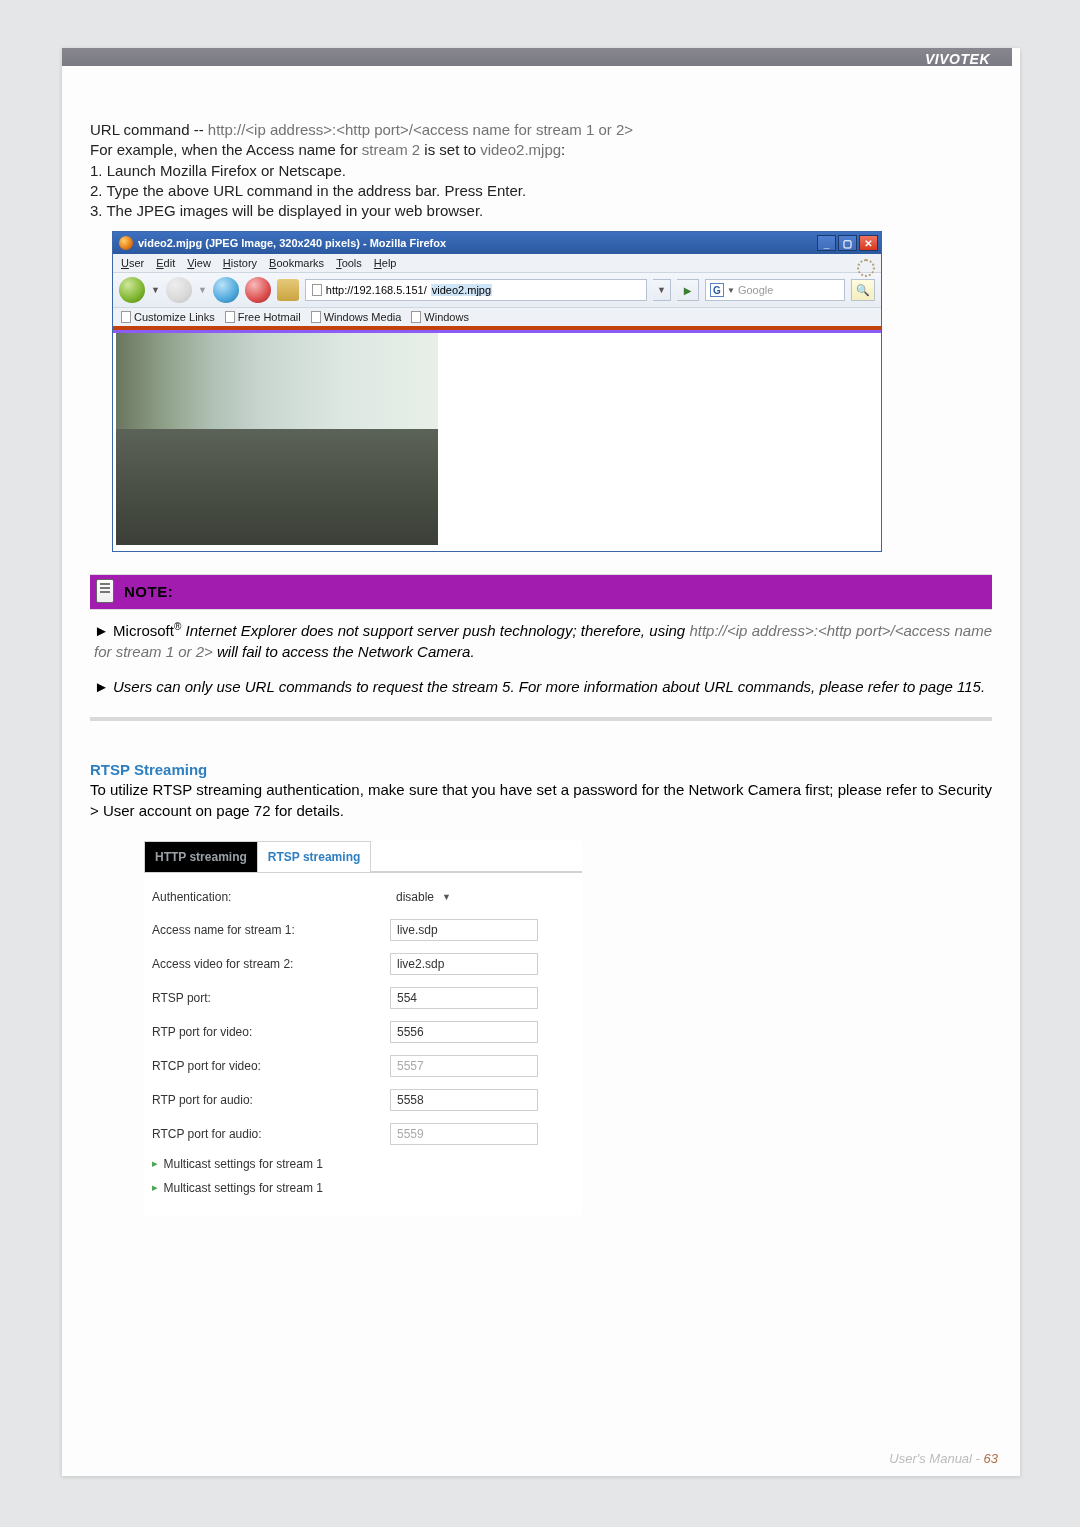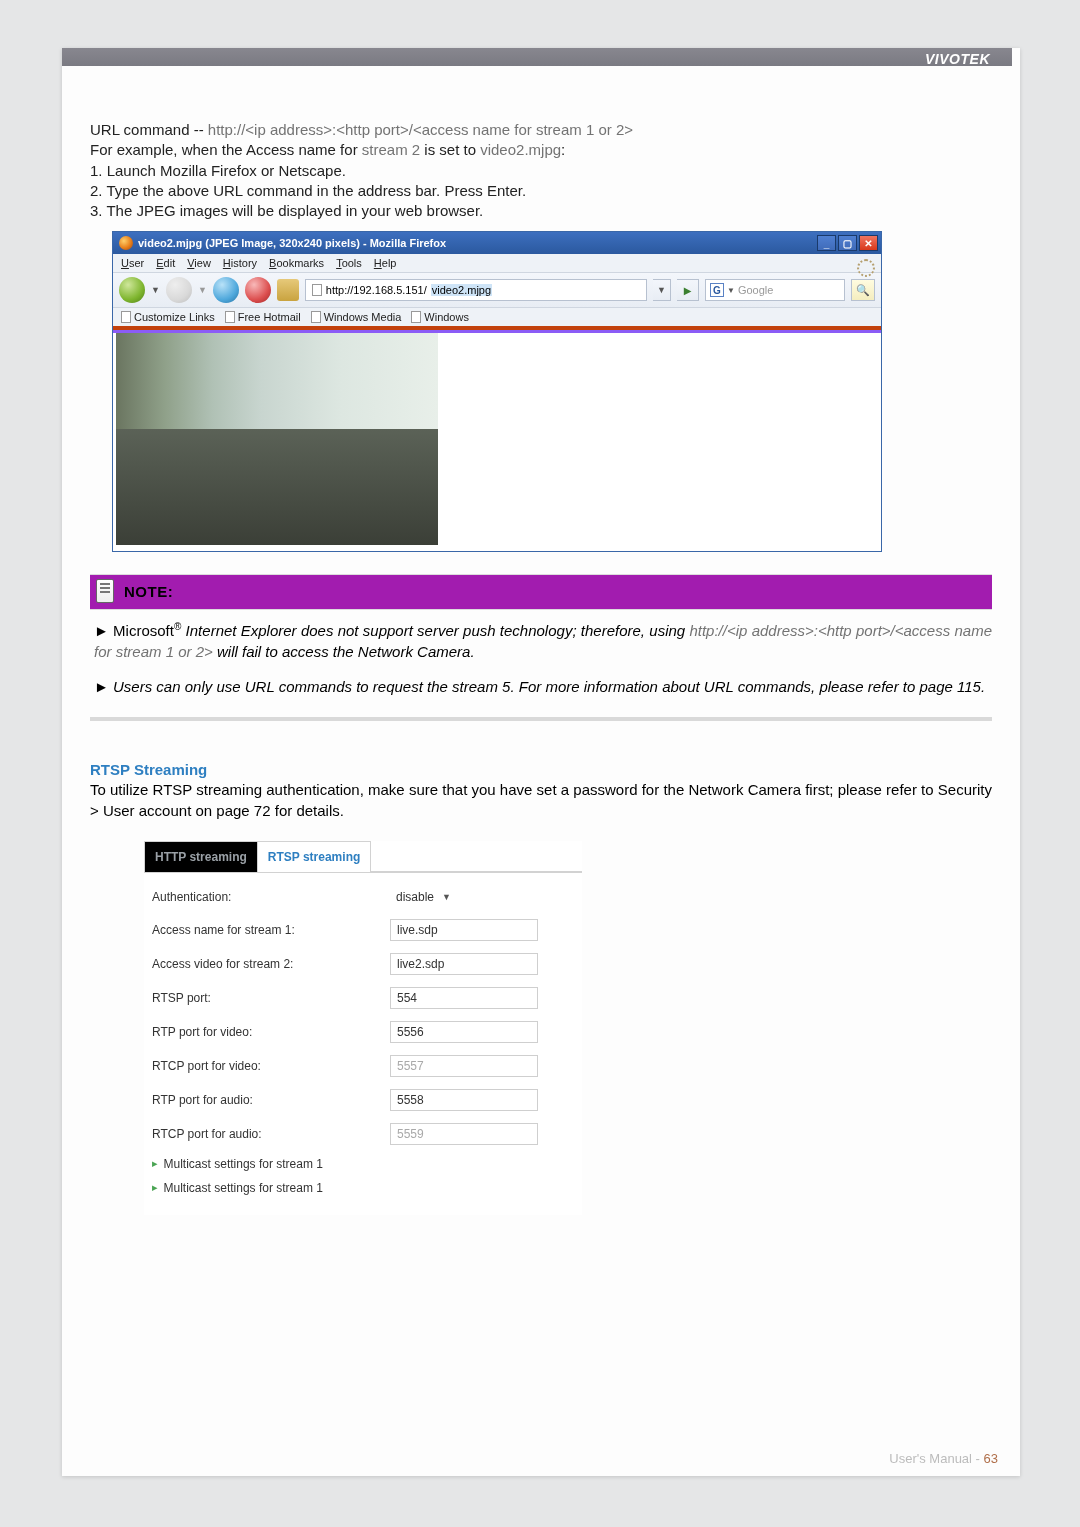--- a/index.html
+++ b/index.html
@@ -226,20 +226,21 @@
     padding: 0 6px; font-size: 12px; color: #333;
   }
   input.txt[readonly] { color: #a9a9a9; background: #fff; }
   .expander { display: flex; align-items: center; gap: 6px; margin-top: 6px; margin-bottom: 10px; }
   .exp-icon { color: #4aa453; font-size: 11px; }
 
   .footer {
     position: absolute;
     right: 22px;
     bottom: 10px;
+    font-style: italic;
     font-size: 13px;
     color: #b06f4a;
   }
   .footer .mut { color: #bcbcbc; }
 </style>
 </head>
 <body>
 
 <div class="page">
   <div class="topbar">

